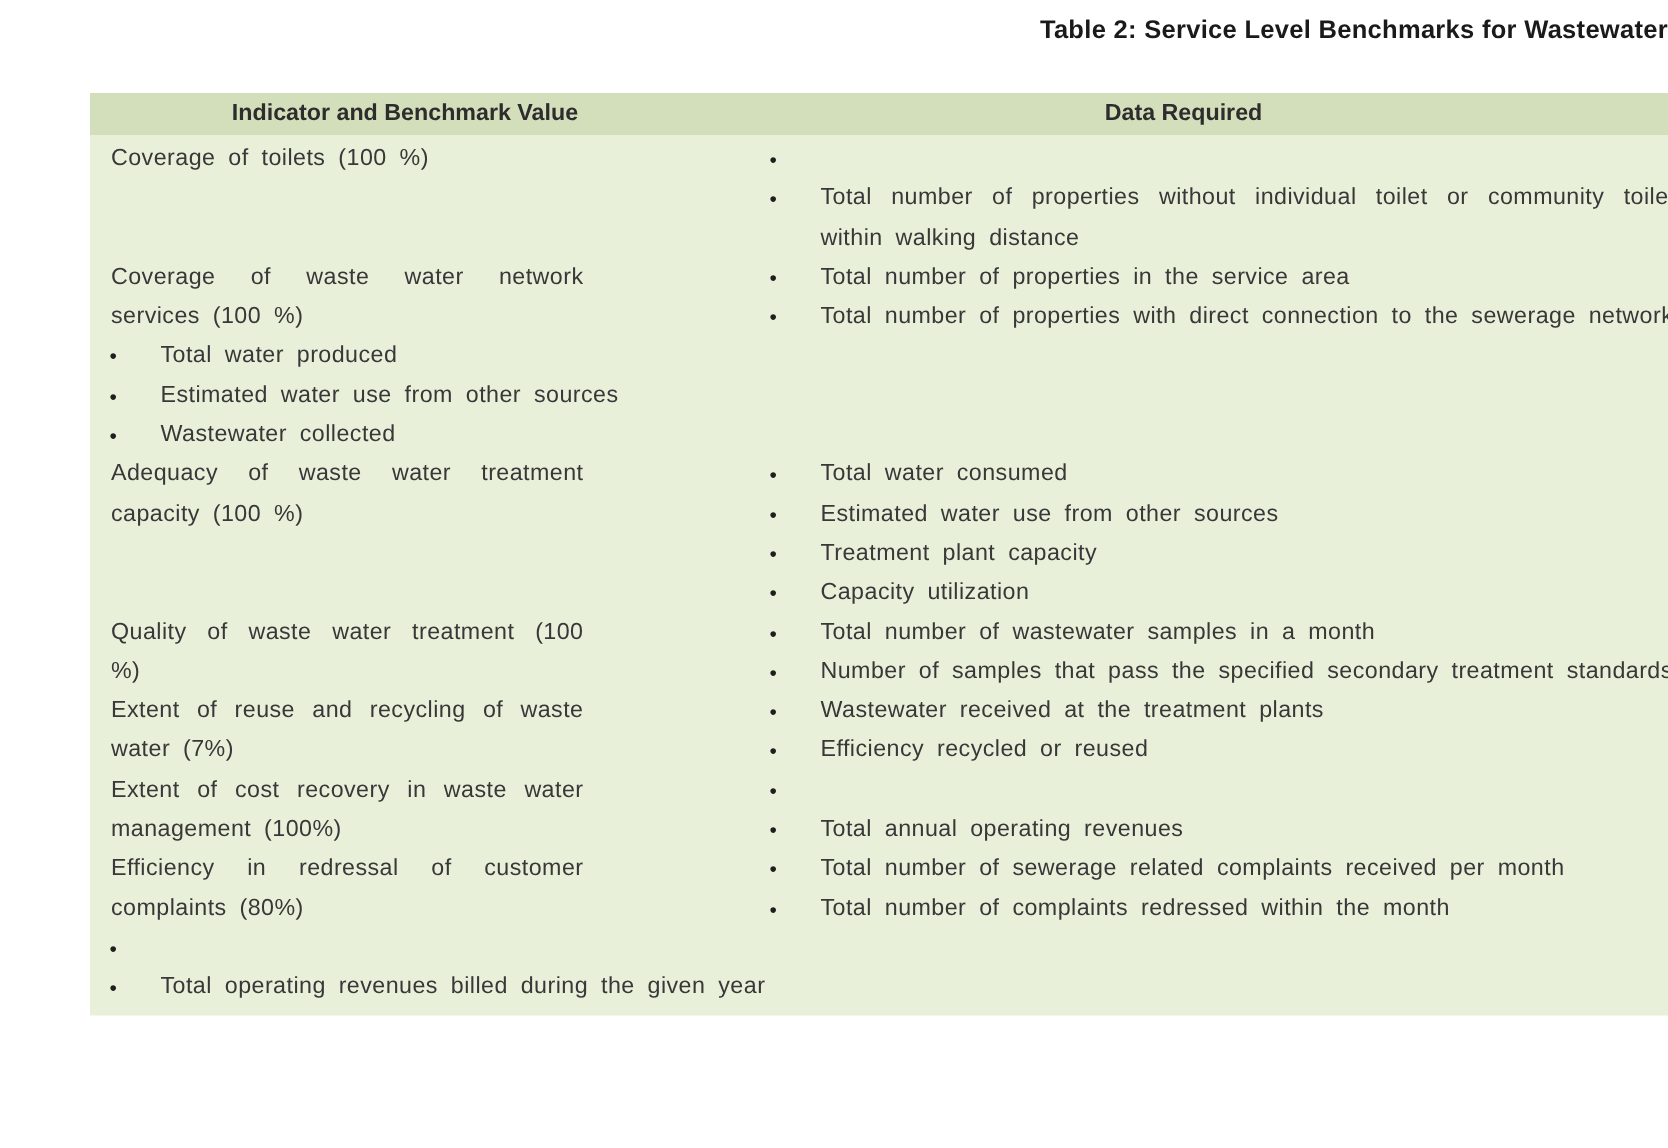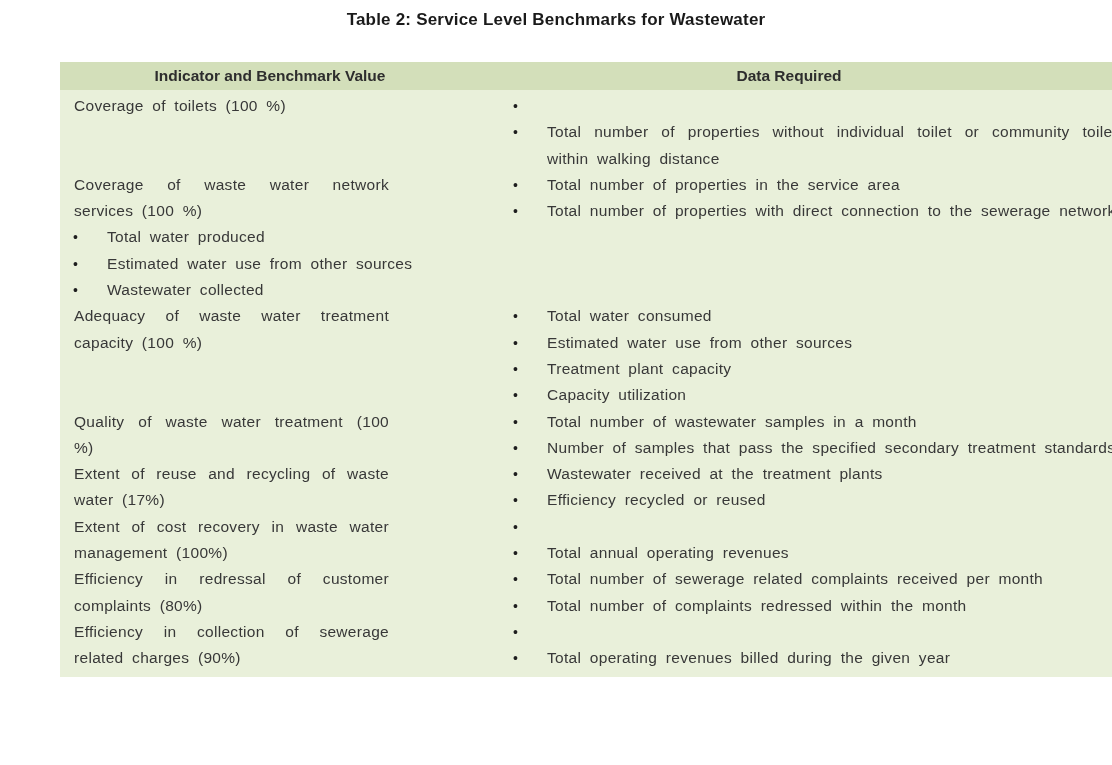--- a/index.html
+++ b/index.html
@@ -1,21 +1,21 @@
 <!DOCTYPE html>
 <html><head>
 <meta charset="utf-8">
 <style>
   html,body{margin:0;padding:0;}
   .page{
     width:1112px;height:765px;background:#ffffff;position:relative;overflow:hidden;
     font-family:"Liberation Sans", sans-serif;color:#383838;
   }
   .caption{
-    padding-top:10px;text-align:center;font-weight:bold;font-size:17px;color:#1a1a1a;
+    padding-top:10px;text-align:right;font-weight:bold;font-size:17px;color:#1a1a1a;
     letter-spacing:0.2px;
   }
   .table{position:absolute;left:20px;top:62px;width:1078px;padding-left:40px;}
   .thead{
     display:flex;background:#d3dfba;height:28px;align-items:center;
     font-weight:bold;font-size:15.5px;color:#2d2d2d;
   }
   .th-left{width:420px;text-align:center;box-sizing:border-box;}
   .th-right{flex:1;text-align:center;padding-right:40px;}
   .tbody{background:#e9f0da;padding:3px 0 5px;}
@@ -139,21 +139,21 @@
 
   <div class="bullet-line">
     <span class="dot">•</span>
     <div class="btext">Number of samples that pass the specified secondary treatment standards</div>
   </div>
 </div>
   </div>
 
   <div class="trow">
     <div class="td-left">
-      <div class="ind">Extent of reuse and recycling of waste water (17%)</div>
+      <div class="ind">Extent of reuse and recycling of waste water (7%)</div>
     </div>
     <div class="td-right">
   <div class="bullet-line">
     <span class="dot">•</span>
     <div class="btext">Wastewater received at the treatment plants</div>
   </div>
 
   <div class="bullet-line">
     <span class="dot">•</span>
     <div class="btext">Efficiency recycled or reused</div>
@@ -188,23 +188,20 @@
   </div>
 
   <div class="bullet-line">
     <span class="dot">•</span>
     <div class="btext">Total number of complaints redressed within the month</div>
   </div>
 </div>
   </div>
 
   <div class="trow">
-    <div class="td-left">
-      <div class="ind">Efficiency in collection of sewerage related charges (90%)</div>
-    </div>
     <div class="td-right">
   <div class="bullet-line">
     <span class="dot">•</span>
   </div>
 
   <div class="bullet-line">
     <span class="dot">•</span>
     <div class="btext">Total operating revenues billed during the given year</div>
   </div>
 </div>

